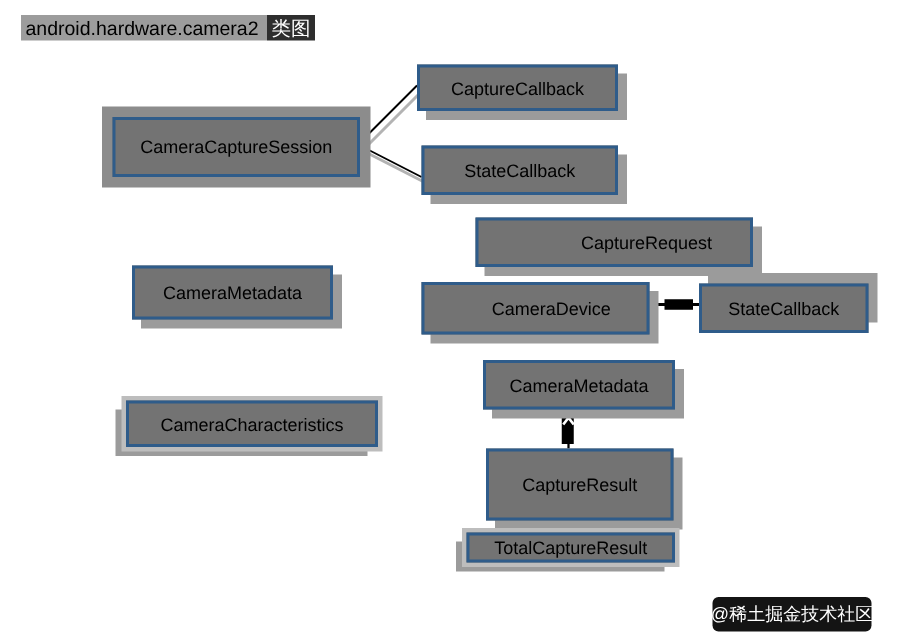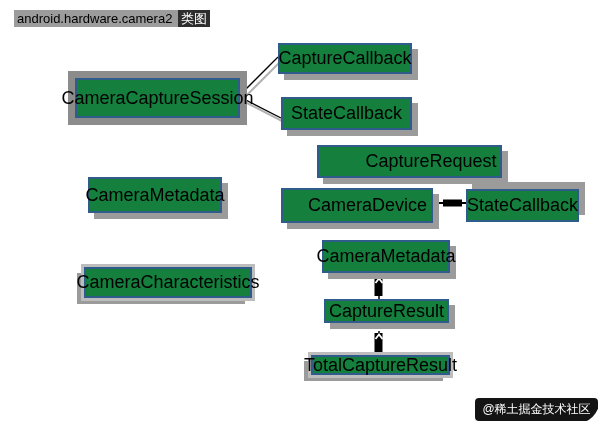--- a/index.html
+++ b/index.html
@@ -5,74 +5,73 @@
   html,body{margin:0;padding:0;}
   body{
     font-family:"Liberation Sans", sans-serif;
     background:#ffffff;
   }
   .canvas{
     position:relative;
     width:600px;height:424px;
     background:#ffffff;
     overflow:hidden;
-    border-radius:25px;
   }
   
   .doc-title{
     position:absolute;left:14px;top:10px;
     font-size:13px;line-height:18px;
     white-space:nowrap;
   }
   .doc-title .t-main{
     background:#9c9c9c;color:#000000;
     padding:1px 2px 1px 3px;
   }
   .doc-title .t-hl{
     background:#2e2e2e;color:#ffffff;
     padding:1px 3px;
   }
   
   .node{
     position:absolute;
     box-sizing:border-box;
-    background:#15803d;
+    background:#737373;
     border:2px solid #2f5c8a;
     color:#000000;
-    font-size:18px;
+    font-size:12px;
     display:flex;align-items:center;justify-content:center;
     white-space:nowrap;
     text-align:right;
   }
   .shadow-br{ box-shadow:6px 6px 0 0 #9b9b9b; }
   .shadow-tr{ box-shadow:6px -7px 0 0 #9b9b9b; }
   .shadow-bl{ box-shadow:0 0 0 3px #bdbdbd, -7px 6px 0 0 #9b9b9b; }
   .halo{ box-shadow:0 0 0 7px #8c8c8c; }
 
   #n-camera-capture-session { left:75px;  top:78px;  width:165px; height:40px; }
   #n-capture-callback       { left:278px; top:43px;  width:134px; height:31px; }
   #n-state-callback-session { left:281px; top:97px;  width:131px; height:33px; }
   #n-capture-request        { left:317px; top:145px; width:185px; height:33px;padding-left:43px; }
   #n-camera-manager         { left:88px;  top:177px; width:134px; height:36px; }
   #n-camera-device          { left:281px; top:188px; width:152px; height:35px;padding-left:21px; }
   #n-state-callback-device  { left:466px; top:189px; width:113px; height:33px; }
   #n-camera-metadata        { left:322px; top:240px; width:128px; height:33px; }
   #n-camera-characteristics { left:84px;  top:267px; width:168px; height:31px; }
-  #n-capture-result         { left:324px; top:299px; width:125px; height:24px; }
+  #n-capture-result         { left:324px; top:299px; width:125px; height:48px; }
   #n-total-capture-result   { left:311px; top:355px; width:139px; height:20px; }
 
   
   .edges{
     position:absolute;left:0;top:0;width:600px;height:424px;
     pointer-events:none;
   }
   
   .watermark{
     position:absolute;left:475px;top:398px;
-    width:123px;height:23px;
+    width:106px;height:23px;
     background:#141414;border-radius:4px;
     color:#ffffff;font-size:12px;
     display:flex;align-items:center;justify-content:center;
     white-space:nowrap;
   }
 </style>
 </head>
 <body>
 
 <div class="canvas">

